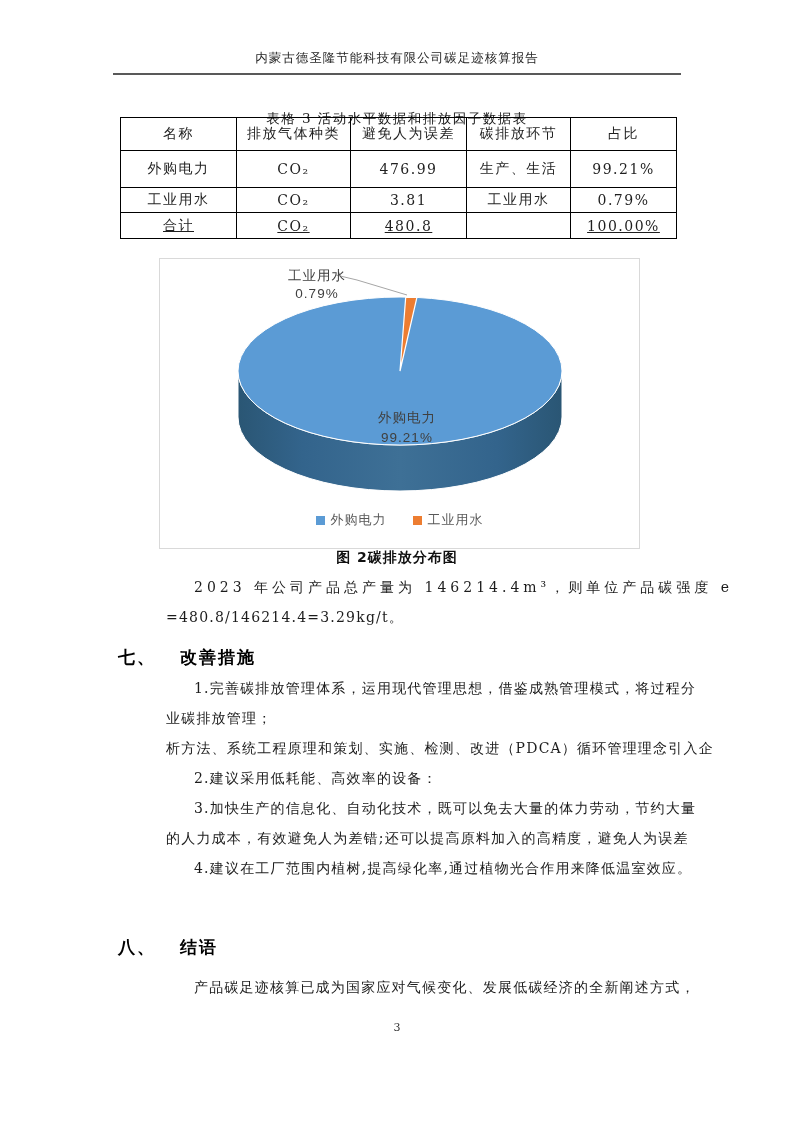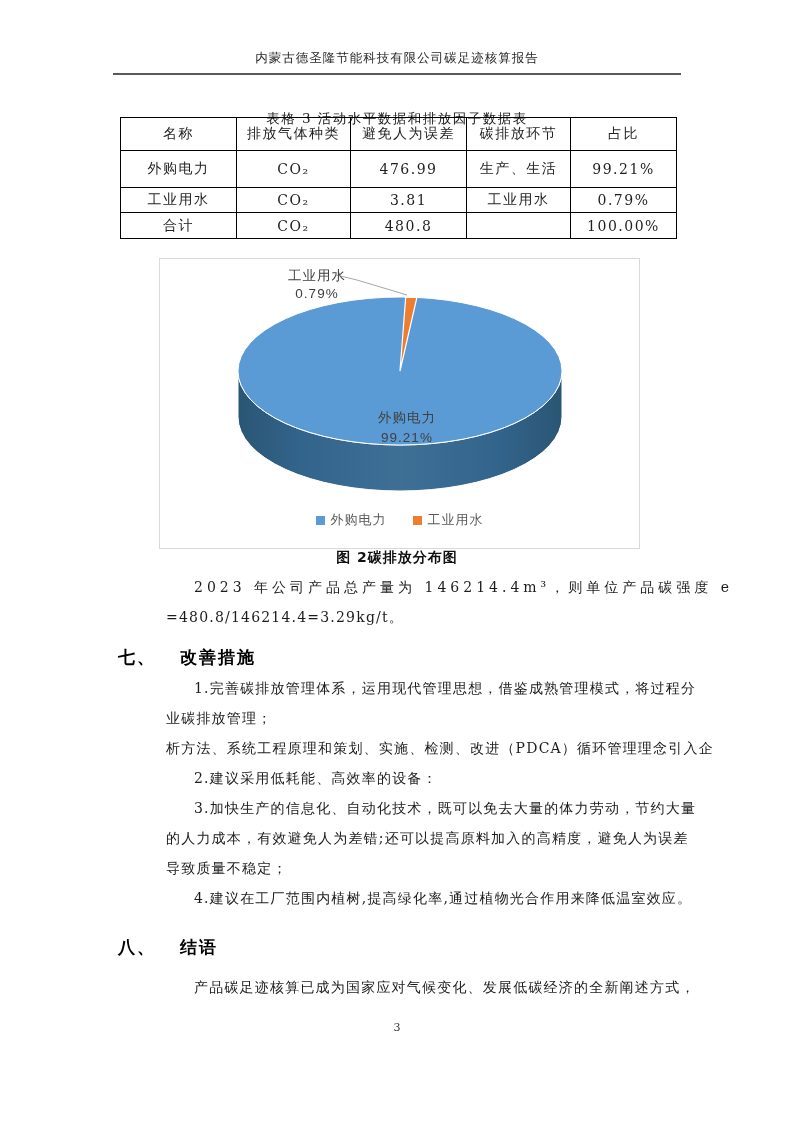--- a/index.html
+++ b/index.html
@@ -19,21 +19,21 @@
   
   .table-title { top:110px; left:0; width:794px; text-align:center;
     font-size:13.5px; letter-spacing:1.5px; color:#1a1a1a; }
   table.data { top:117px; left:120px; width:556px; border-collapse:collapse;
     table-layout:fixed; font-size:14px; }
   table.data td { border:1.6px solid #000; text-align:center;
     vertical-align:middle; letter-spacing:1.5px; padding:0 2px; }
   table.data tr.hrow td { height:32px; }
   table.data tr.r1 td { height:36px; }
   table.data tr.r2 td { height:24px; }
-  table.data tr.r3 td { height:25px; }
+  table.data tr.r3 td { height:25px;text-decoration:underline; }
   col.c1{width:116px} col.c2{width:114px} col.c3{width:116px}
   col.c4{width:104px} col.c5{width:106px}
 
   
   .chart-box { top:258px; left:159px; width:479px; height:289px;
     border:1px solid #d9d9d9; background:#fff; }
   .chart-box svg { display:block; }
   .chart-legend { position:absolute; left:0; top:252px; width:100%;
     display:flex; justify-content:center; gap:26px;
     font-family:"Liberation Sans","DejaVu Sans",sans-serif;
@@ -161,21 +161,20 @@
   <span class="sec-num">七、</span><span>改善措施</span>
 </div>
 
 <div class="abs textblock p-improve">
   <div class="bodyline indent">1.完善碳排放管理体系，运用现代管理思想，借鉴成熟管理模式，将过程分</div>
   <div class="bodyline">业碳排放管理；</div>
   <div class="bodyline">析方法、系统工程原理和策划、实施、检测、改进（PDCA）循环管理理念引入企</div>
   <div class="bodyline indent">2.建议采用低耗能、高效率的设备：</div>
   <div class="bodyline indent">3.加快生产的信息化、自动化技术，既可以免去大量的体力劳动，节约大量</div>
   <div class="bodyline">的人力成本，有效避免人为差错;还可以提高原料加入的高精度，避免人为误差</div>
-  <div class="bodyline">导致质量不稳定；</div>
   <div class="bodyline indent">4.建议在工厂范围内植树,提高绿化率,通过植物光合作用来降低温室效应。</div>
 </div>
 
 <div class="abs sec-head h-conclude">
   <span class="sec-num">八、</span><span>结语</span>
 </div>
 
 <div class="abs textblock p-conclude">
   <div class="bodyline indent">产品碳足迹核算已成为国家应对气候变化、发展低碳经济的全新阐述方式，</div>
 </div>

